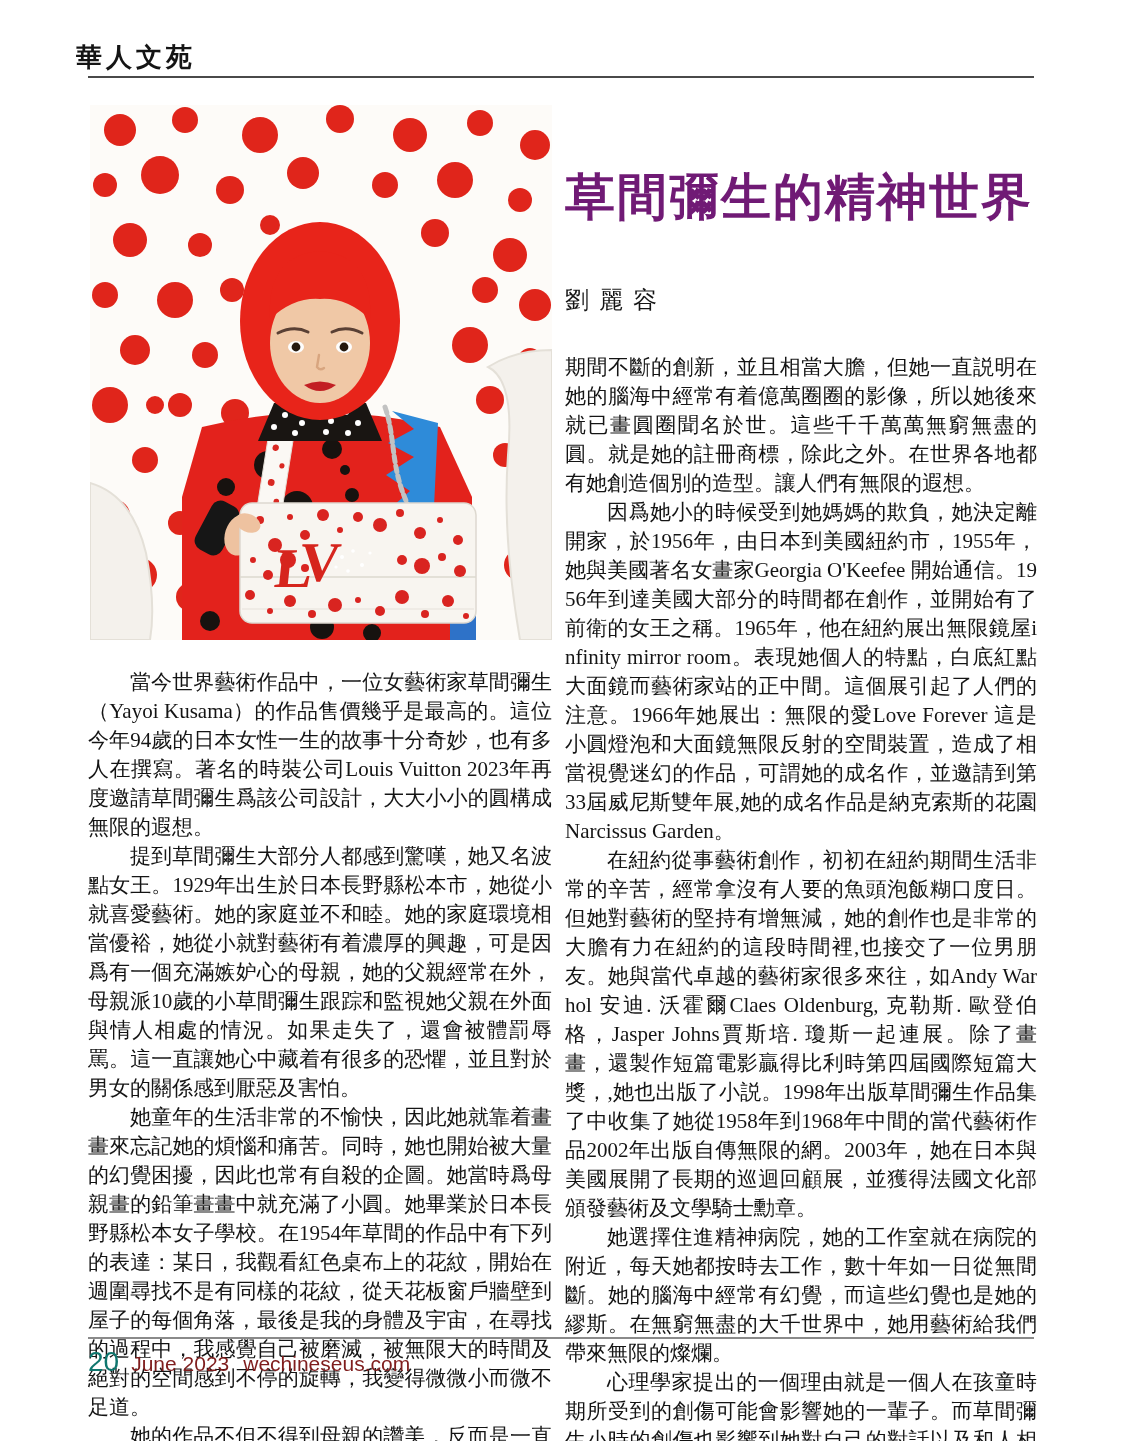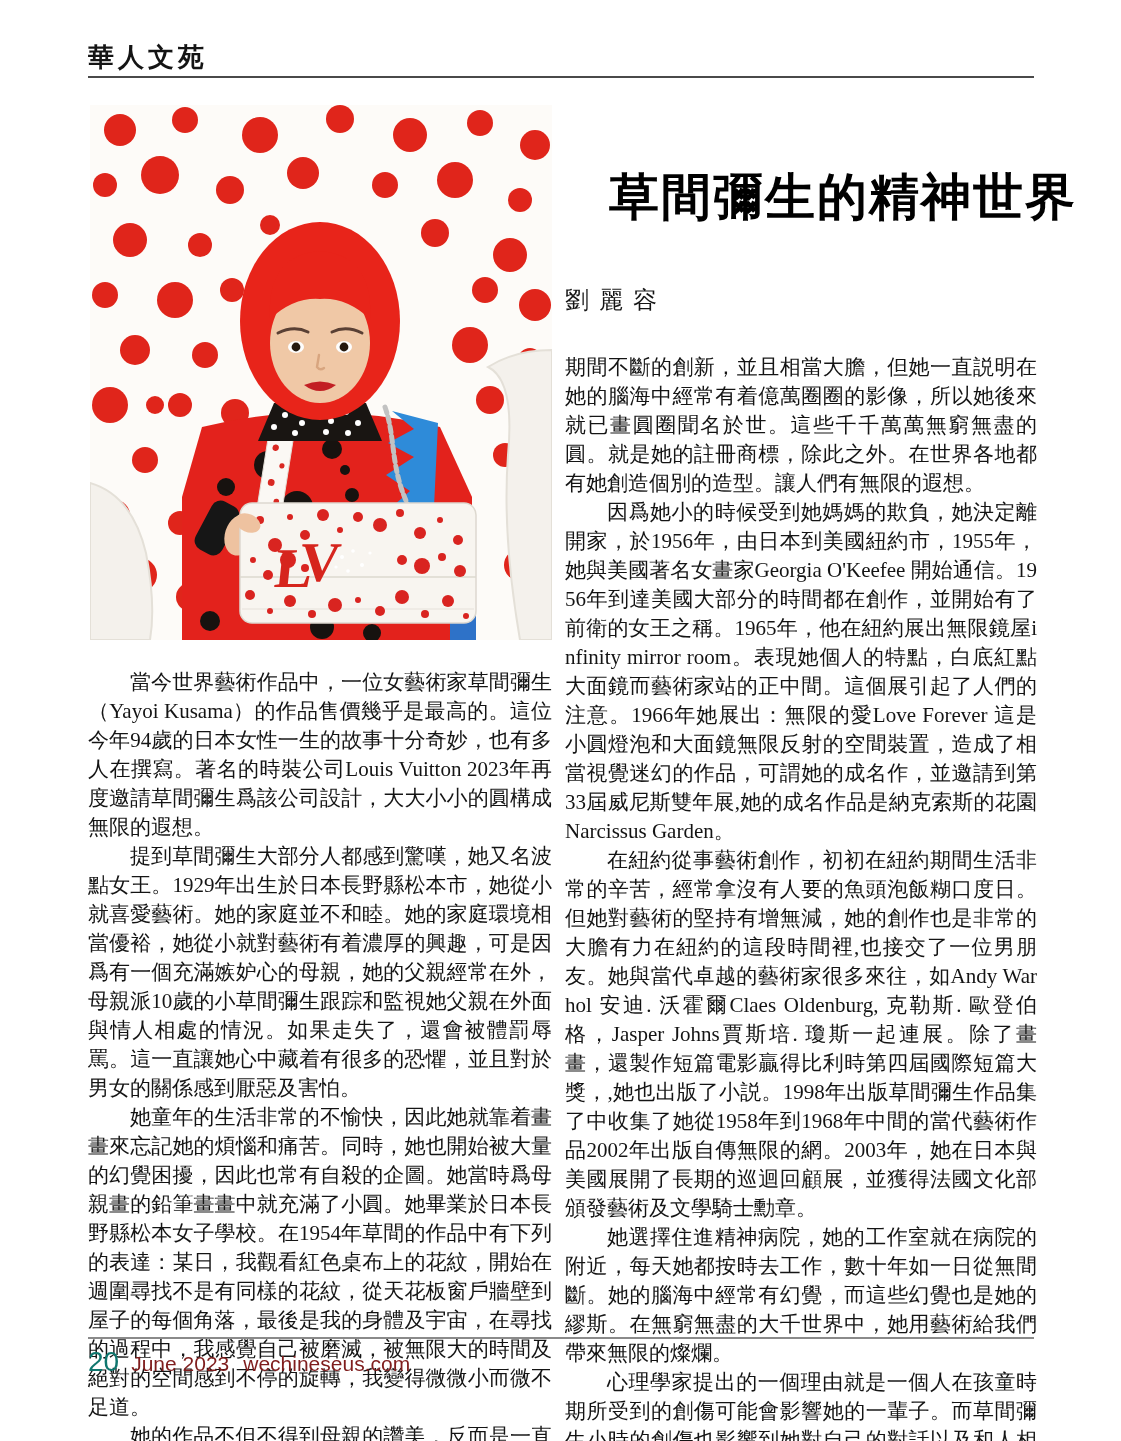--- a/index.html
+++ b/index.html
@@ -6,21 +6,21 @@
   .page{
     position:relative;
     width:1121px;height:1441px;
     background:#ffffff;
     margin:0 auto;
     font-family:"Liberation Serif","DejaVu Serif",serif;
     color:#141414;
     overflow:hidden;
   }
   .section-header{
-    position:absolute;left:88px;top:40px;width:400px;
+    position:absolute;left:76px;top:40px;width:400px;
     font-size:26px;font-weight:bold;letter-spacing:4px;
   }
   .header-rule{
     position:absolute;left:88px;top:76px;width:946px;height:2px;
     background:#4a4a4a;
   }
   .photo-wrap{
     position:absolute;left:90px;top:105px;width:462px;height:535px;
   }
   .article-title{
@@ -245,21 +245,21 @@
               <circle cx="246" cy="462" r="1.6"></circle>
               <circle cx="280" cy="448" r="1.6"></circle>
           </g>
         </g>
       </g>
 
       <ellipse cx="158" cy="418" rx="13" ry="9" transform="rotate(24 158 418)" fill="#eec2a0"></ellipse>
     </svg>
   </div>
 
-  <div class="article-title" style="color: #000000; margin-left: 44px;">草間彌生的精神世界</div>
+  <div class="article-title" style="color: #701a75;">草間彌生的精神世界</div>
   <div class="article-author">劉麗容</div>
 
   <div class="column col-right">
       <p>期間不斷的創新，並且相當大膽，但她一直説明在她的腦海中經常有着億萬圈圈的影像，所以她後來就已畫圓圈聞名於世。這些千千萬萬無窮無盡的圓。就是她的註冊商標，除此之外。在世界各地都有她創造個別的造型。讓人們有無限的遐想。</p>
       <p>因爲她小的時候受到她媽媽的欺負，她決定離開家，於1956年，由日本到美國紐約市，1955年，她與美國著名女畫家Georgia O'Keefee 開始通信。1956年到達美國大部分的時間都在創作，並開始有了前衛的女王之稱。1965年，他在紐約展出無限鏡屋infinity mirror room。表現她個人的特點，白底紅點大面鏡而藝術家站的正中間。這個展引起了人們的注意。1966年她展出：無限的愛Love Forever 這是小圓燈泡和大面鏡無限反射的空間裝置，造成了相當視覺迷幻的作品，可謂她的成名作，並邀請到第33屆威尼斯雙年展,她的成名作品是納克索斯的花園Narcissus Garden。</p>
       <p>在紐約從事藝術創作，初初在紐約期間生活非常的辛苦，經常拿沒有人要的魚頭泡飯糊口度日。但她對藝術的堅持有增無減，她的創作也是非常的大膽有力在紐約的這段時間裡,也接交了一位男朋友。她與當代卓越的藝術家很多來往，如Andy Warhol 安迪. 沃霍爾Claes Oldenburg, 克勒斯. 歐登伯格，Jasper Johns賈斯培. 瓊斯一起連展。除了畫畫，還製作短篇電影贏得比利時第四屆國際短篇大獎，,她也出版了小説。1998年出版草間彌生作品集了中收集了她從1958年到1968年中間的當代藝術作品2002年出版自傳無限的網。2003年，她在日本與美國展開了長期的巡迴回顧展，並獲得法國文化部頒發藝術及文學騎士勳章。</p>
       <p>她選擇住進精神病院，她的工作室就在病院的附近，每天她都按時去工作，數十年如一日從無間斷。她的腦海中經常有幻覺，而這些幻覺也是她的繆斯。在無窮無盡的大千世界中，她用藝術給我們帶來無限的燦爛。</p>
       <p>心理學家提出的一個理由就是一個人在孩童時期所受到的創傷可能會影響她的一輩子。而草間彌生小時的創傷也影響到她對自己的對話以及和人相處的困難。她一直遊走在她的精神世界之中，並且用各類的藝術來表達她内心澎湃的感情熱情及對生命的渴望。她非常大膽的顏色及造型。將時空與永恆做出精彩的對話，讓一般人欣賞不已嘆爲觀止，她用藝術來修補她的心靈來撫慰大衆的創傷。這是草間彌生用她的大愛來爲人類創造藝術的奇跡。</p>
     </div>
   <div class="column col-left">

